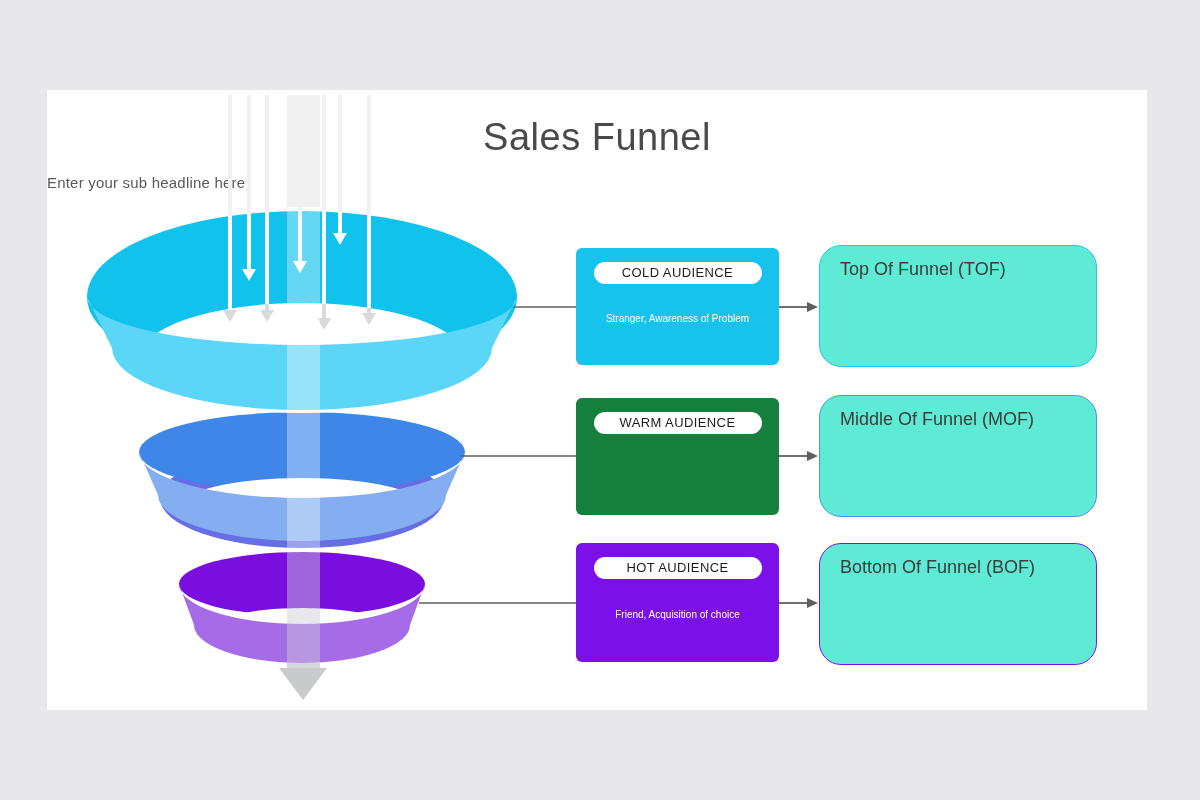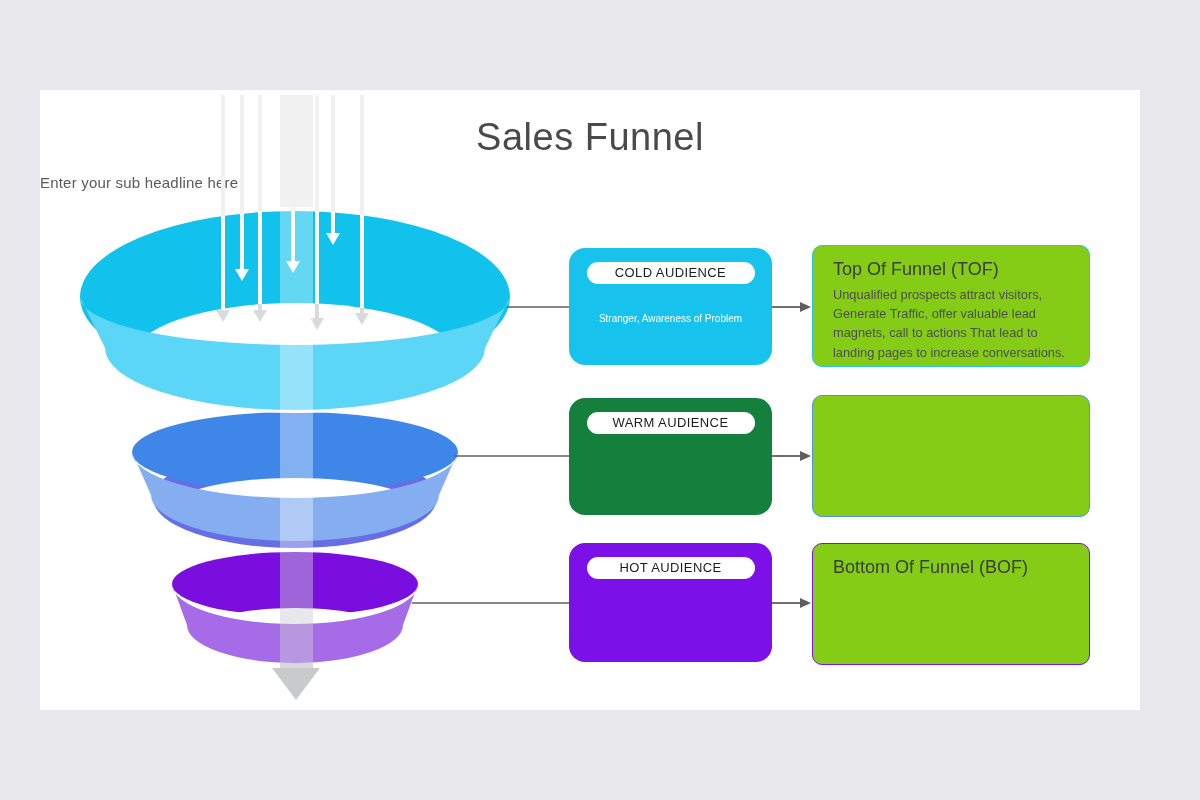--- a/index.html
+++ b/index.html
@@ -4,52 +4,52 @@
 <style>
   * { margin:0; padding:0; box-sizing:border-box; }
   html,body { width:1200px; height:800px; }
   body {
     font-family:"Liberation Sans", sans-serif;
     background:#e8e7e9;
     position:relative;
     overflow:hidden;
   }
   .slide {
-    position:absolute; left:40px; top:90px; width:1100px; height:620px;
+    position:absolute; left:47px; top:90px; width:1100px; height:620px;
     background:#ffffff;
     padding-left:40px;
   }
   .page-title {
     position:absolute; top:26px; left:0; width:100%;
     text-align:center; font-size:38px; font-weight:400; color:#4a4a4a;
     letter-spacing:0.5px;
   }
   .page-subtitle {
     position:absolute; top:84px; left:0; width:100%;
     text-align:left; font-size:15px; color:#5a5a5a; letter-spacing:0.2px;
   }
   .funnel-svg { position:absolute; left:0; top:0; width:1100px; height:620px; }
 
   .audience-box {
     position:absolute; left:529px; width:203px; height:117px;
-    border-radius:16px; display:flex; flex-direction:column; align-items:center;
+    border-radius:6px; display:flex; flex-direction:column; align-items:center;
   }
   .audience-pill {
     margin-top:14px; width:168px; height:22px; background:#ffffff;
     border-radius:12px; text-align:center; line-height:22px;
     font-size:13px; color:#1c1c1c; letter-spacing:0.4px;
   }
   .audience-desc {
     flex:1; display:flex; align-items:center; justify-content:center;
     padding:0 16px 12px 16px; color:#ffffff; font-size:10px;
     line-height:1.32; text-align:center;
   }
   .detail-card {
     position:absolute; left:772px; width:278px; height:122px;
-    background:#84cc16; border:1.6px solid #999; border-radius:10px;
+    background:#5eead4; border:1.6px solid #999; border-radius:22px;
     padding:13px 16px 0 20px;
   }
   .card-title { font-size:18px; color:#3c3c3c; font-weight:400; }
   .card-body  { margin-top:5px; font-size:12.8px; color:#4e4e4e; line-height:1.5; }
 
   .row1 .audience-box { top:158px; }
   .row2 .audience-box { top:308px; }
   .row3 .audience-box { top:453px; height:119px; }
   .row1 .detail-card  { top:155px; }
   .row2 .detail-card  { top:305px; }
@@ -163,34 +163,35 @@
     </g>
   </svg>
 
   <div class="row1">
     <div class="audience-box" style="background: rgb(23, 195, 236);">
       <div class="audience-pill">COLD AUDIENCE</div>
       <div class="audience-desc">Stranger, Awareness of Problem</div>
     </div>
     <div class="detail-card" style="border-color: rgb(43, 196, 236);">
       <div class="card-title">Top Of Funnel (TOF)</div>
-      <div class="card-body">Unqualified prospects attract visitors, Generate Traffic, offer valuable lead magnets, call to actions That lead to landing pages to increase conversations.</div>
     </div>
   </div>
 
   <div class="row2">
     <div class="audience-box" style="background: #15803d;">
       <div class="audience-pill">WARM AUDIENCE</div>
     </div>
     <div class="detail-card" style="border-color: rgb(78, 146, 236);">
+      <div class="card-title">Middle Of Funnel (MOF)</div>
     </div>
   </div>
 
   <div class="row3">
     <div class="audience-box" style="background: rgb(123, 16, 232);">
       <div class="audience-pill">HOT AUDIENCE</div>
+      <div class="audience-desc">Friend, Acquisition of choice</div>
     </div>
     <div class="detail-card" style="border-color: rgb(124, 18, 232);">
       <div class="card-title">Bottom Of Funnel (BOF)</div>
     </div>
   </div>
 
 </div>
 
 </body></html>

